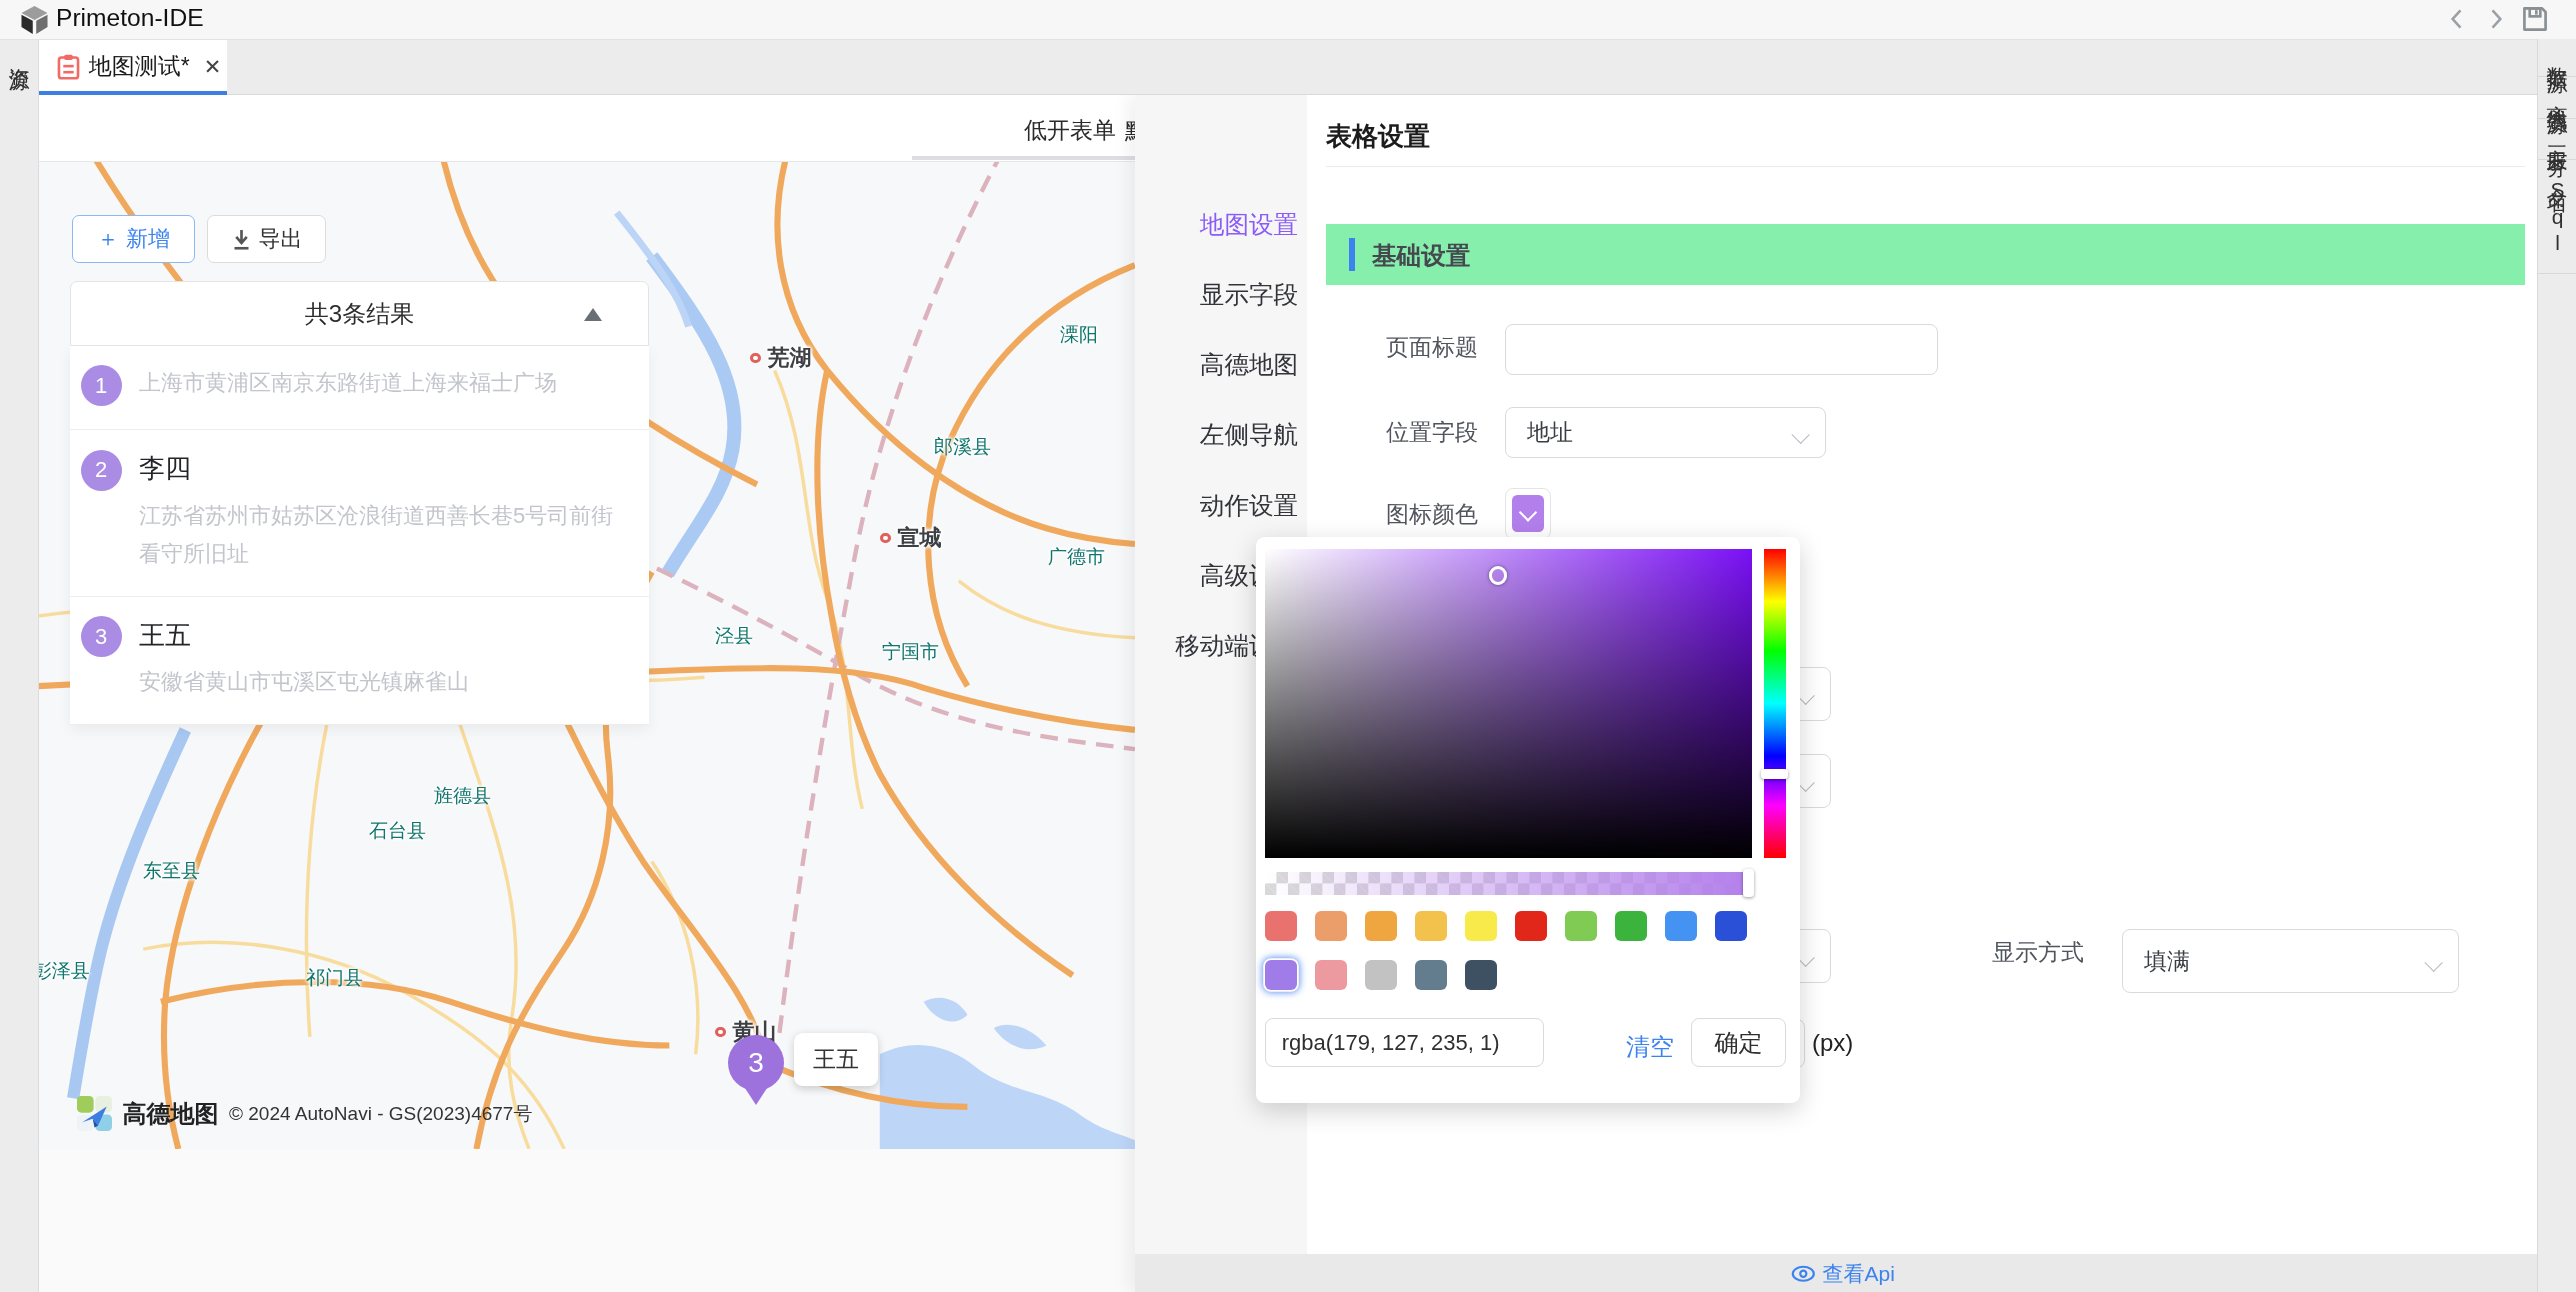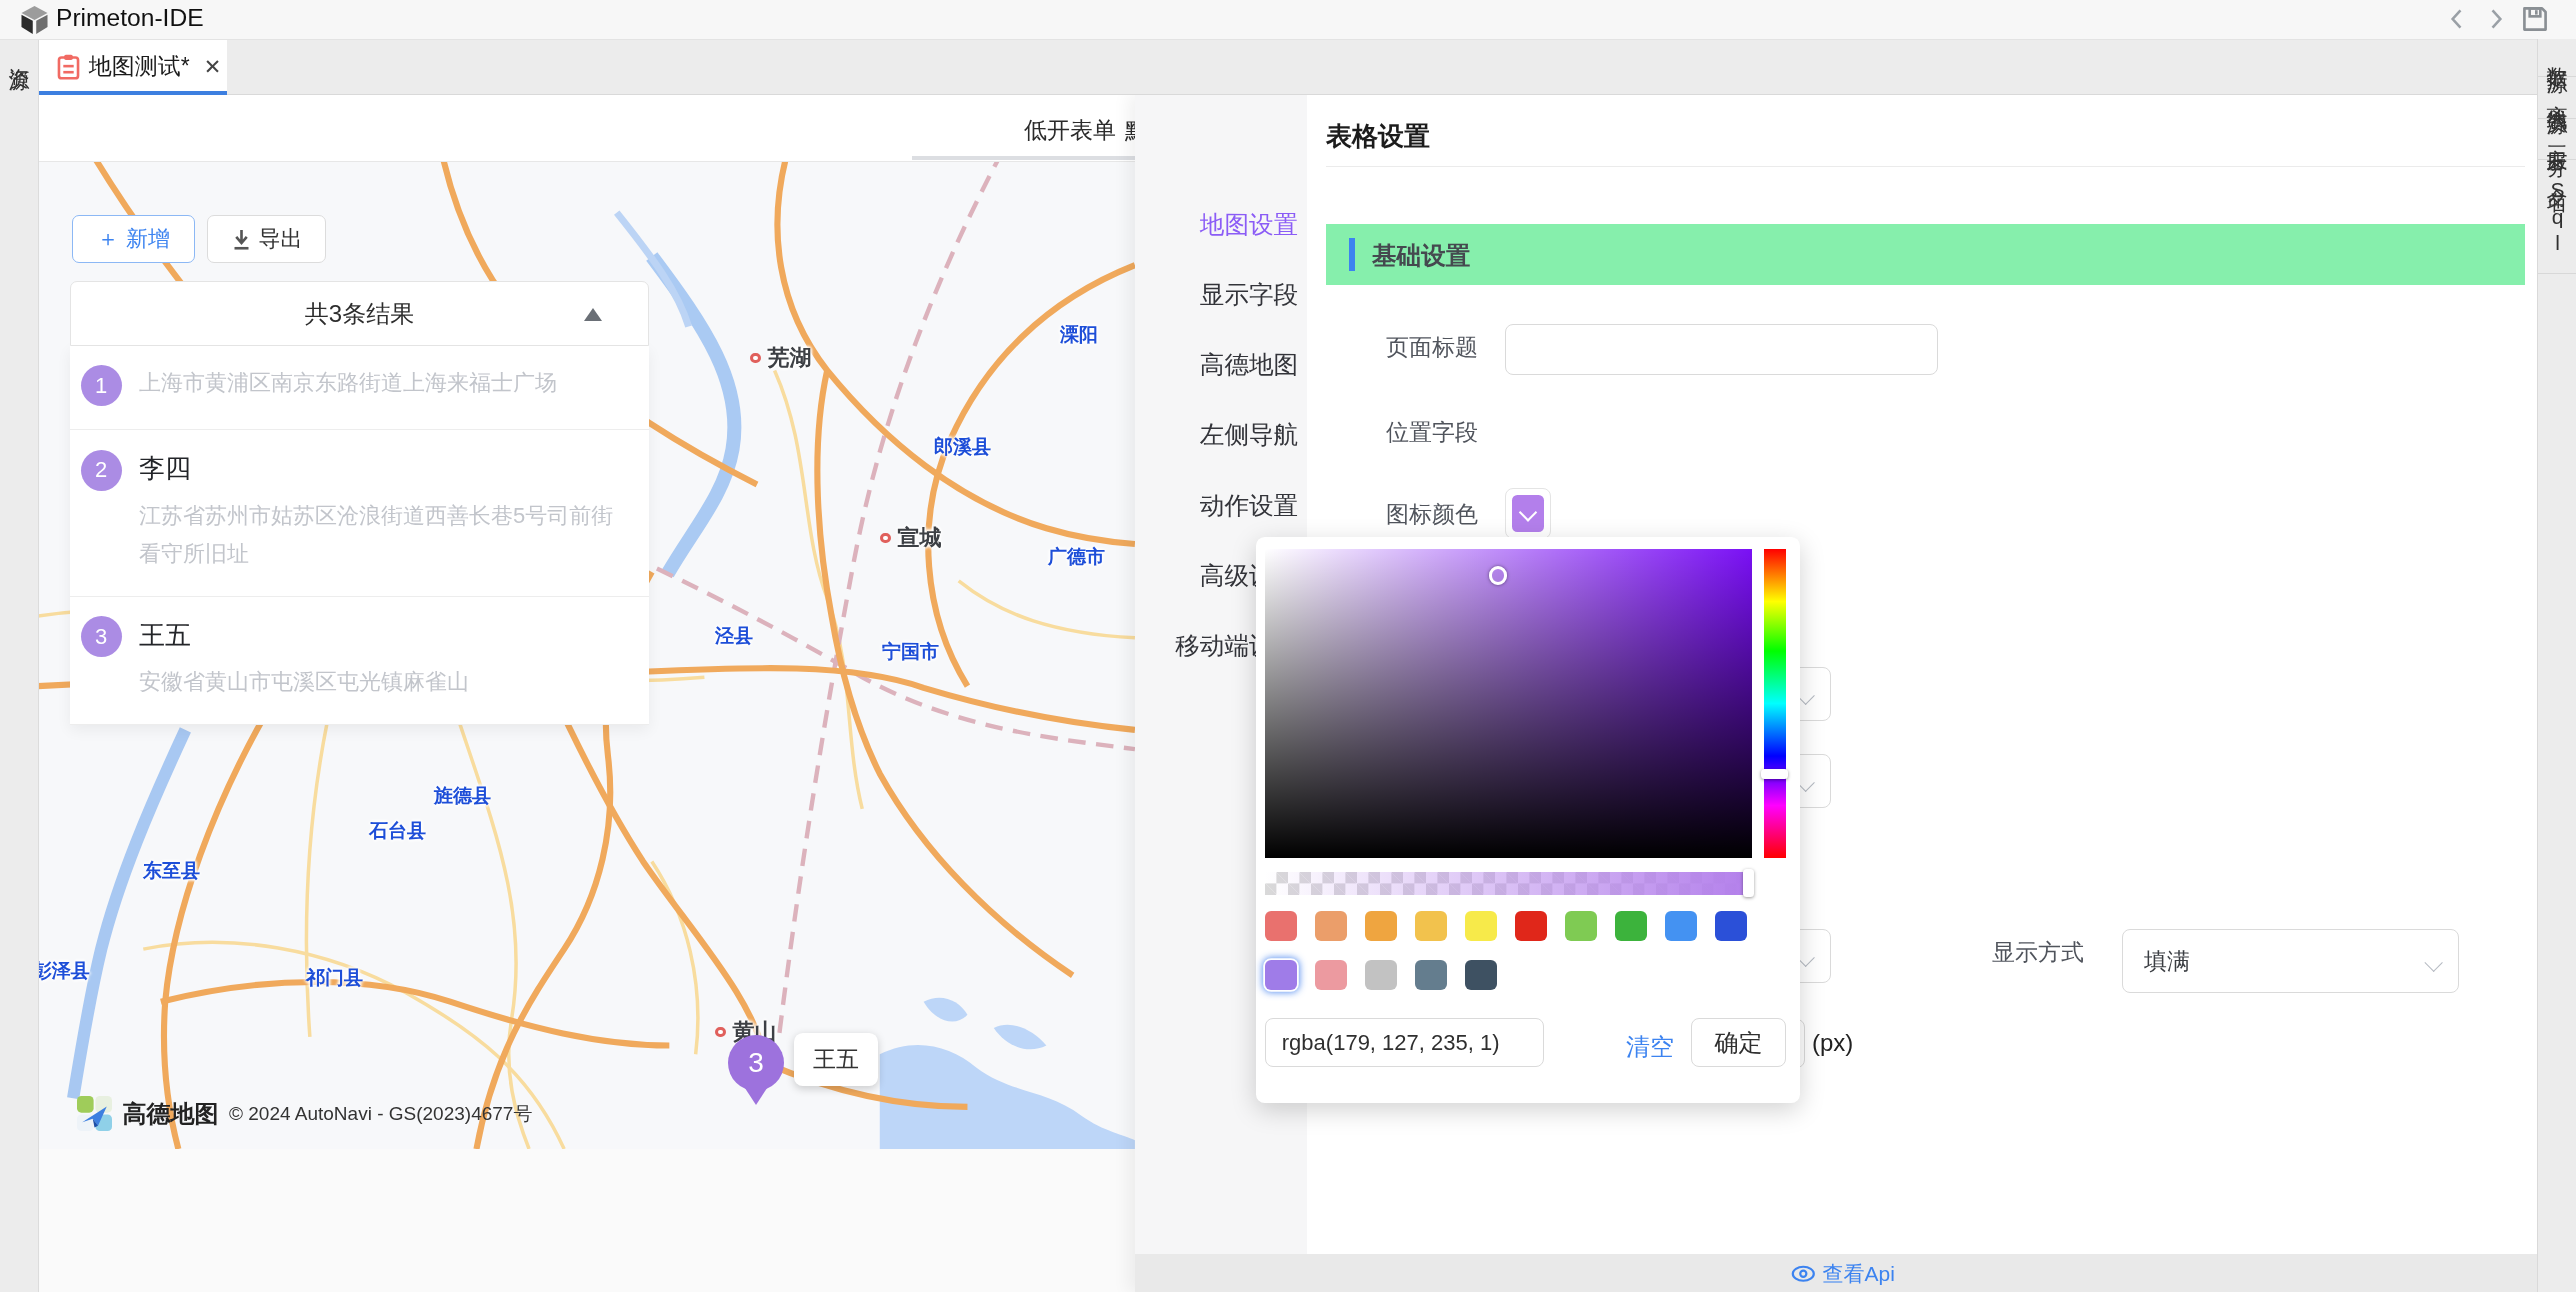--- a/index.html
+++ b/index.html
@@ -24,22 +24,22 @@
   .doc-tab .t{font-size:23px;color:#1b1b1b;}
   .doc-tab .x{font-size:21px;color:#444;margin-left:5.3px;}
   .tab-underline{left:0;top:52px;width:189px;height:3.5px;background:#3d7fe0;}
   
   .designer-strip{left:38px;top:94px;width:1097px;height:67px;background:#fff;border-bottom:0.9px solid #e7e7e7;z-index:4;}
   .designer-tab{top:21px;font-size:23px;color:#2b2b2b;}
   .designer-underline{left:874px;top:62px;width:223px;height:4.4px;background:#dcdee2;}
   
   .map{left:38px;top:160px;width:1097px;height:989px;background:#f7f8fa;overflow:hidden;z-index:1;}
   .below-map{left:38px;top:1149px;width:1097px;height:143px;background:#fafafa;}
-  .map-label{position:absolute;font-size:19px;color:#1d4ed8;white-space:nowrap;
-             text-shadow:-1.8px 0 2.6px #fff,1.8px 0 2.6px #fff,0 -1.8px 2.6px #fff,0 1.8px 2.6px #fff;display:flex;align-items:center;gap:7px;font-weight:bold;}
+  .map-label{position:absolute;font-size:19px;color:#0f766e;white-space:nowrap;
+             text-shadow:-1.8px 0 2.6px #fff,1.8px 0 2.6px #fff,0 -1.8px 2.6px #fff,0 1.8px 2.6px #fff;display:flex;align-items:center;gap:7px;}
   .map-label.city{font-size:22px;color:#3d4045;font-weight:bold;}
   .cdot{width:10.5px;height:10.5px;border-radius:50%;background:#fff;border:3.5px solid #e0605c;box-sizing:border-box;display:inline-block;}
   .pin{position:absolute;left:690px;top:875px;width:56px;height:56px;background:#9d72dd;border-radius:50%;z-index:6;
        display:flex;align-items:center;justify-content:center;color:#fff;font-size:28px;}
   .pin:after{content:"";position:absolute;left:50%;top:47px;transform:translateX(-50%);
        border-left:15px solid transparent;border-right:15px solid transparent;border-top:23px solid #9d72dd;}
   .map-tooltip{position:absolute;left:756px;top:873px;width:84px;height:53px;background:#fff;border-radius:8.8px;
        box-shadow:0 2.6px 8.8px rgba(0,0,0,.18);display:flex;align-items:center;justify-content:center;
        font-size:23px;color:#333;z-index:6;}
   .attrib{position:absolute;left:39px;top:936px;display:flex;align-items:center;gap:10.5px;z-index:6;}
@@ -328,20 +328,24 @@
 
   <div class="section-band">
     <div class="section-bar"></div>
     <div class="section-title">基础设置</div>
   </div>
 
   <div class="f-label" style="left:251px;top:238px;">页面标题</div>
   <div class="f-input" style="left:370px;top:230px;width:433px;height:51px;"></div>
 
   <div class="f-label" style="left:251px;top:323px;">位置字段</div>
+  <div class="f-select" style="left:370px;top:313px;width:321px;height:51px;">
+    <span>地址</span>
+    <span class="chev"></span>
+  </div>
 
   <div class="f-label" style="left:251px;top:405px;">图标颜色</div>
   <div class="color-btn-wrap">
     <div class="color-btn">
         <span class="wchev"></span>
       </div>
   </div>
 
   <div class="f-select" style="left:372px;top:573px;width:324px;height:54px;">
     <span class="chev"></span>

